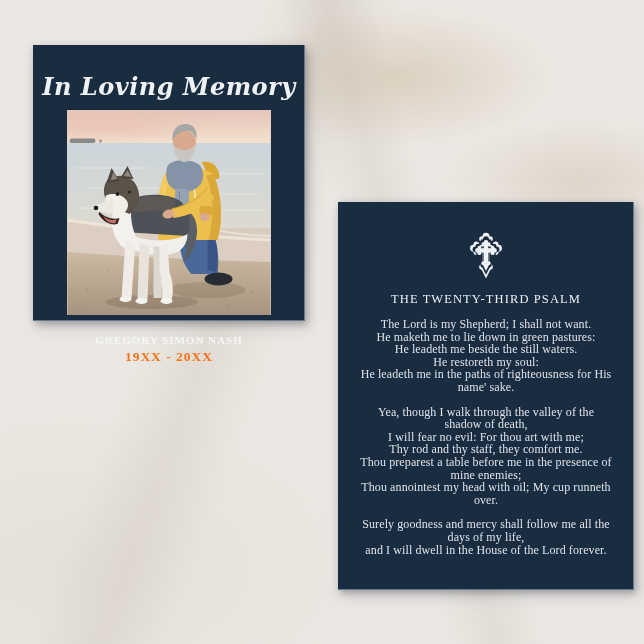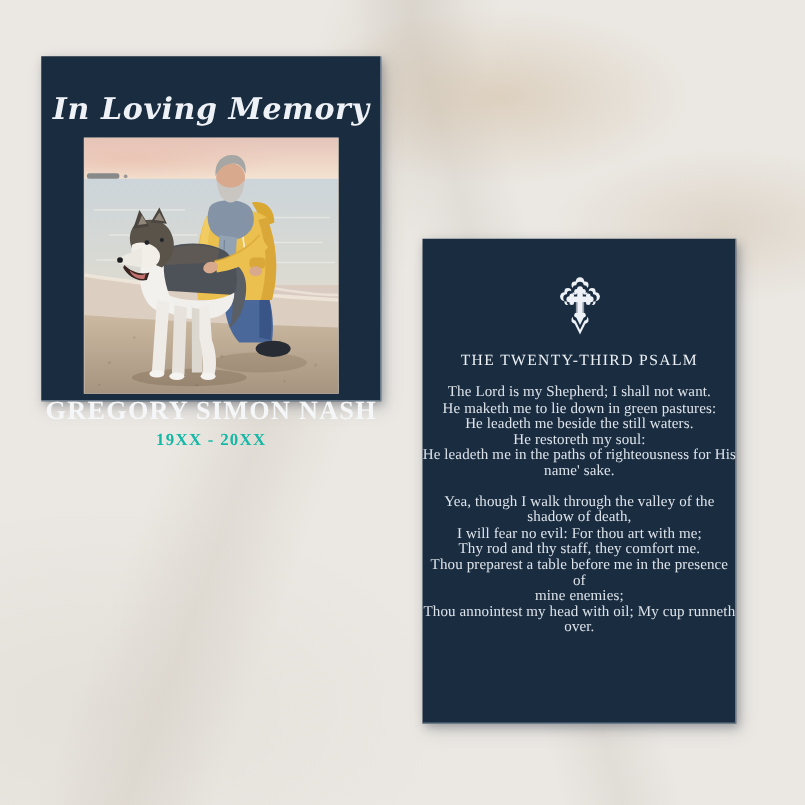--- a/index.html
+++ b/index.html
@@ -21,47 +21,47 @@
     box-shadow:2px 3px 7px rgba(90,95,105,0.45), 4px 6px 14px rgba(120,120,130,0.25);
     color:#eef1f5;
     text-align:center;
   }
   .card::after { 
     content:""; position:absolute; inset:0;
     box-shadow:inset -1px -1px 0 rgba(200,215,226,0.45);
     pointer-events:none;
   }
   .front-card { left:33px; top:45px; width:272px; height:276px; }
-  .back-card  { left:338px; top:191px; width:251px; height:388px; }
+  .back-card  { left:338px; top:202px; width:296px; height:388px; }
 
   .memory-title {
     margin-top:28px;
     font-family:"DejaVu Serif", serif;
     font-style:italic; font-weight:700;
     font-size:24px; line-height:28px;
     letter-spacing:0.5px;
     color:#eef2f6;
   }
   .photo-frame {
     width:204px; height:205px;
     margin:9px auto 0 auto;
     overflow:hidden;
     background:#d9cbc0;
   }
   .photo-frame svg { display:block; width:100%; height:100%; }
 
   .deceased-name {
-    margin-top:1px;
-    font-size:21px; letter-spacing:1px;
+    margin-top:19px;
+    font-size:11px; letter-spacing:1px;
     color:#f4f6f8; font-weight:600;
   }
   .deceased-years {
     margin-top:3px;
     font-size:13.5px; font-weight:700; letter-spacing:1px;
-    color:#14b8a6;
+    color:#f97316;
   }
   .epitaph {
     margin-top:6px;
     font-style:italic;
     font-size:12.5px; line-height:15px;
     color:#e4e9ef;
     white-space:pre-line;
   }
 
   .cross-wrap { margin-top:29px; height:48px; }
@@ -233,14 +233,17 @@
 He leadeth me in the paths of righteousness for His
 name' sake.</div>
     <div class="psalm-stanza">Yea, though I walk through the valley of the
 shadow of death,
 I will fear no evil: For thou art with me;
 Thy rod and thy staff, they comfort me.
 Thou preparest a table before me in the presence of
 mine enemies;
 Thou annointest my head with oil; My cup runneth
 over.</div>
+    <div class="psalm-stanza">Surely goodness and mercy shall follow me all the
+days of my life,
+and I will dwell in the House of the Lord forever.</div>
   </div>
 </div>
 
 </body></html>

